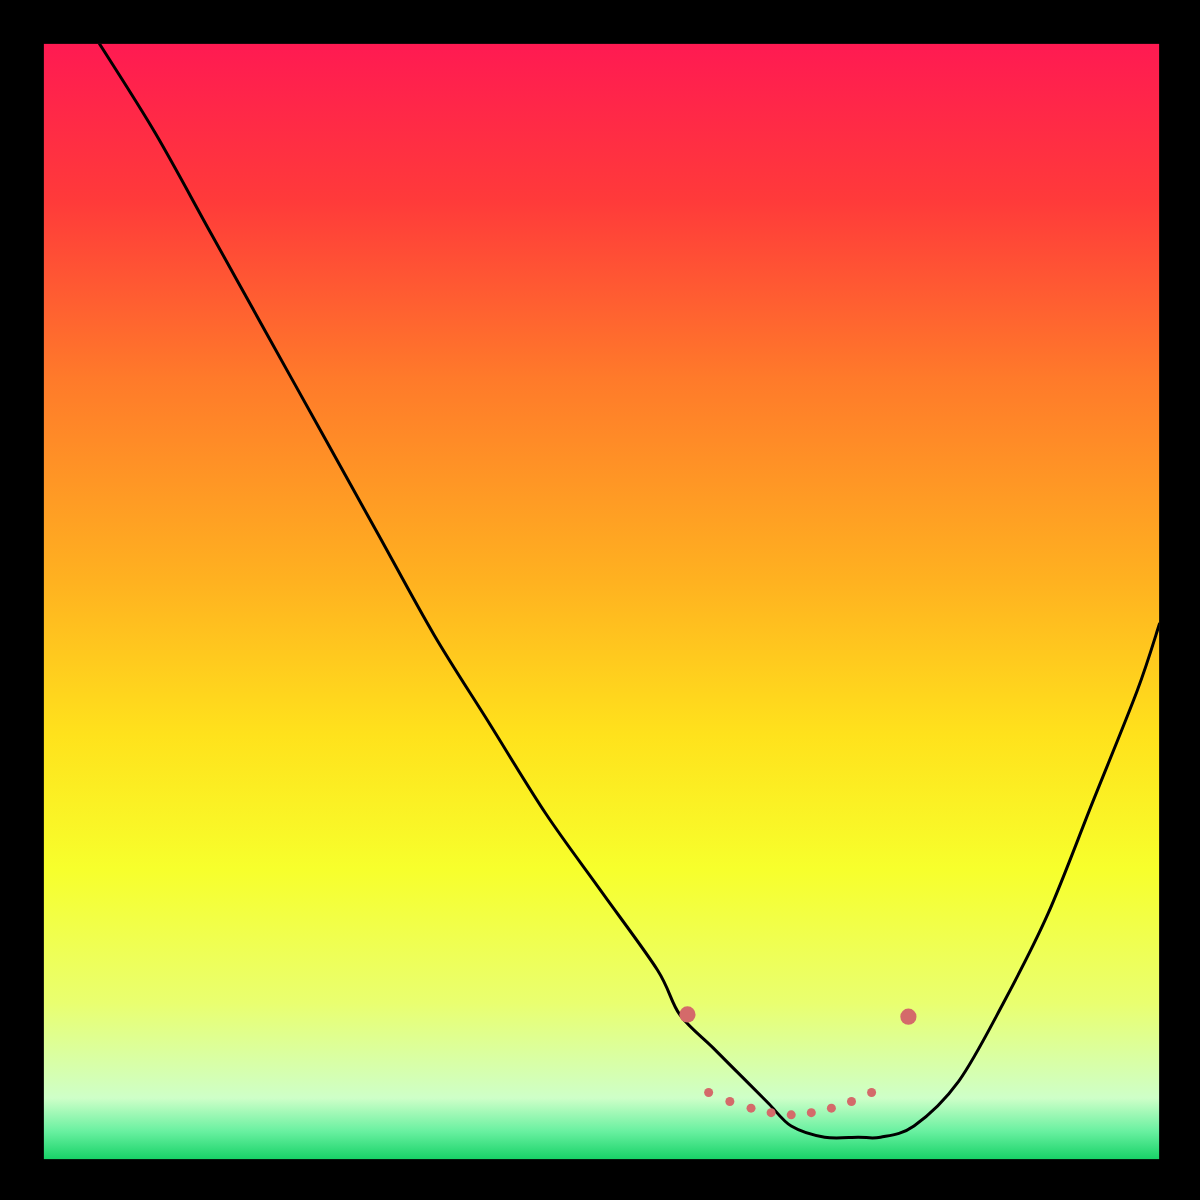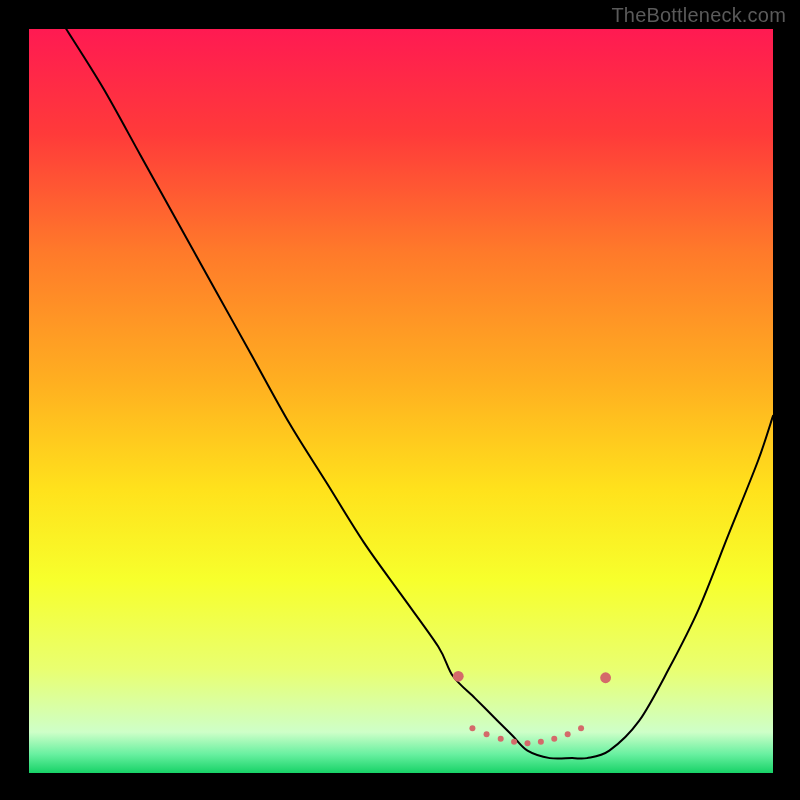--- a/index.html
+++ b/index.html
@@ -39,21 +39,20 @@
   }
   svg {
     display: block;
   }
 </style>
 </head>
 <body>
 
 <div class="stage">
 
-  <div class="watermark">TheBottleneck.com</div>
 
   <div class="plot-area">
     <svg id="chart-svg" width="744" height="744" viewBox="0 0 744 744" preserveAspectRatio="none">
       <defs>
         <linearGradient id="bg-grad" x1="0" y1="0" x2="0" y2="1">
             <stop offset="0.00%" stop-color="#ff1a52"></stop>
             <stop offset="14.00%" stop-color="#ff3a3a"></stop>
             <stop offset="30.00%" stop-color="#ff7a2a"></stop>
             <stop offset="48.00%" stop-color="#ffb120"></stop>
             <stop offset="62.00%" stop-color="#ffe21c"></stop>

